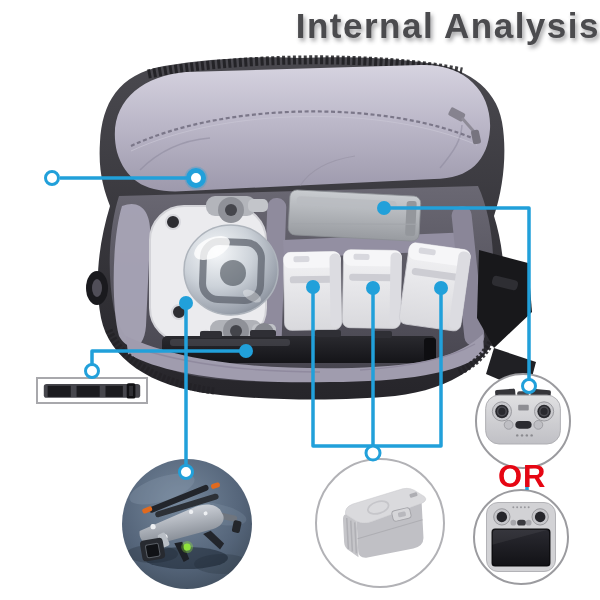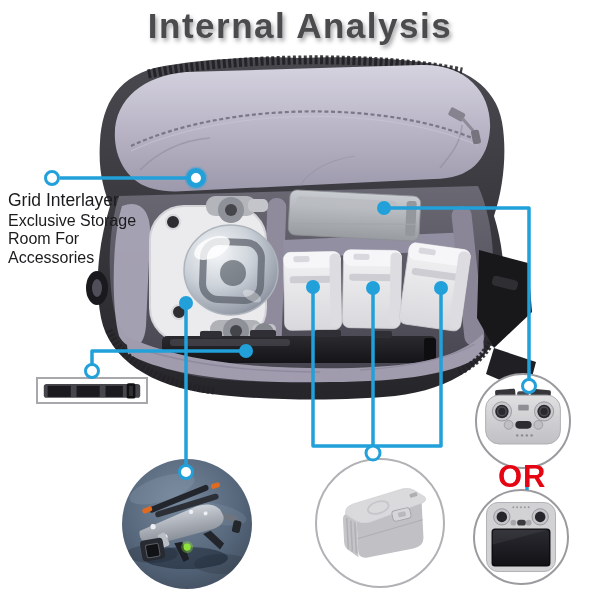--- a/index.html
+++ b/index.html
@@ -1,21 +1,21 @@
 <!DOCTYPE html>
 <html style="--callout_blue: #21a0da; --or_red: #e60613; --title_gray: #4b4b4e; --flap_lavender: #b8b4c5; --bag_shell: #2c2b31; --photo_blue: #55657a;"><head>
 <meta charset="utf-8">
 <style>
   html,body { margin:0; padding:0; background:#fff; }
   #canvas {
     position:relative; width:600px; height:600px; background:#ffffff;
     overflow:hidden; font-family:"Liberation Sans", sans-serif;
   }
   .page-title {
-    position:absolute; top:6px; left:0; width:100%; text-align:center;
+    position:absolute; top:6px; left:0; width:100%; text-align:right;
     font-size:35px; font-weight:600; letter-spacing:1.5px;
     color:var(--title_gray,#4b4b4e);
     text-shadow:2px 3px 4px rgba(50,50,55,.45);
     z-index:25; margin:0;
   }
   .storage-label {
     position:absolute; left:8px; top:191px; z-index:25;
     color:#1b1b1d; font-size:16px; line-height:18.5px;
   }
   .storage-label .l0 { font-size:17.5px; margin-bottom:2px; }
@@ -184,26 +184,20 @@
       <path d="M479,250 L528,263 L532,312 L494,348 L477,318 Z" fill="#18181b"></path>
       <rect x="492" y="278" width="26" height="10" rx="4" fill="#2e2e33" transform="rotate(14 505 283)"></rect>
       <path d="M494,348 L536,362 L528,392 L486,374 Z" fill="#202024"></path>
     </g>
     <g>
       <ellipse cx="97" cy="288" rx="11" ry="17" fill="#1a1a1e"></ellipse>
       <ellipse cx="97" cy="288" rx="5" ry="9" fill="#504e58"></ellipse>
     </g>
   </svg>
 
-  <div class="storage-label">
-    <div class="l0">Grid Interlayer</div>
-    <div>Exclusive Storage</div>
-    <div>Room For</div>
-    <div>Accessories</div>
-  </div>
 
   <div class="prop-box">
     <svg viewBox="0 0 112 27" preserveAspectRatio="none">
       <rect x="6" y="6" width="100" height="16" rx="3" fill="#46464c"></rect>
       <rect x="12" y="9" width="20" height="2" fill="#55555b" opacity=".6"></rect>
       <rect x="10" y="8" width="24" height="13" fill="#1b1b1f"></rect>
       <rect x="40" y="8" width="24" height="13" fill="#1b1b1f"></rect>
       <rect x="70" y="8" width="18" height="13" fill="#1b1b1f"></rect>
       <rect x="92" y="5" width="9" height="18" rx="2" fill="#101013"></rect>
       <rect x="94.5" y="8" width="4" height="12" fill="#2f2f34"></rect>

